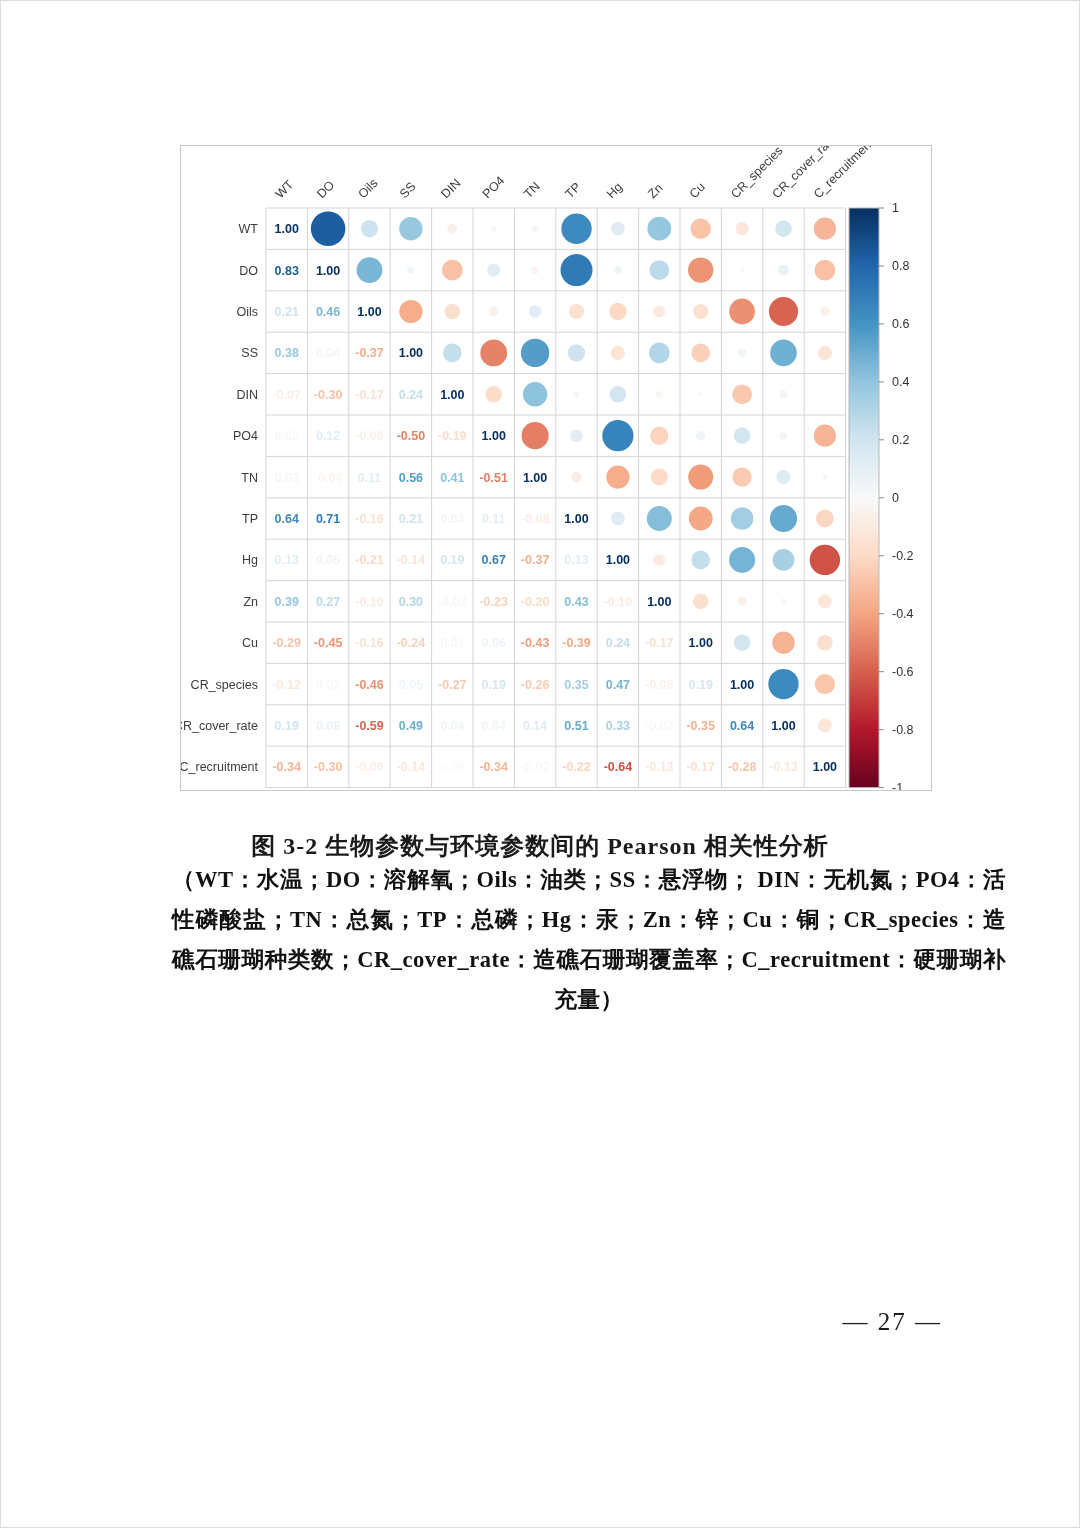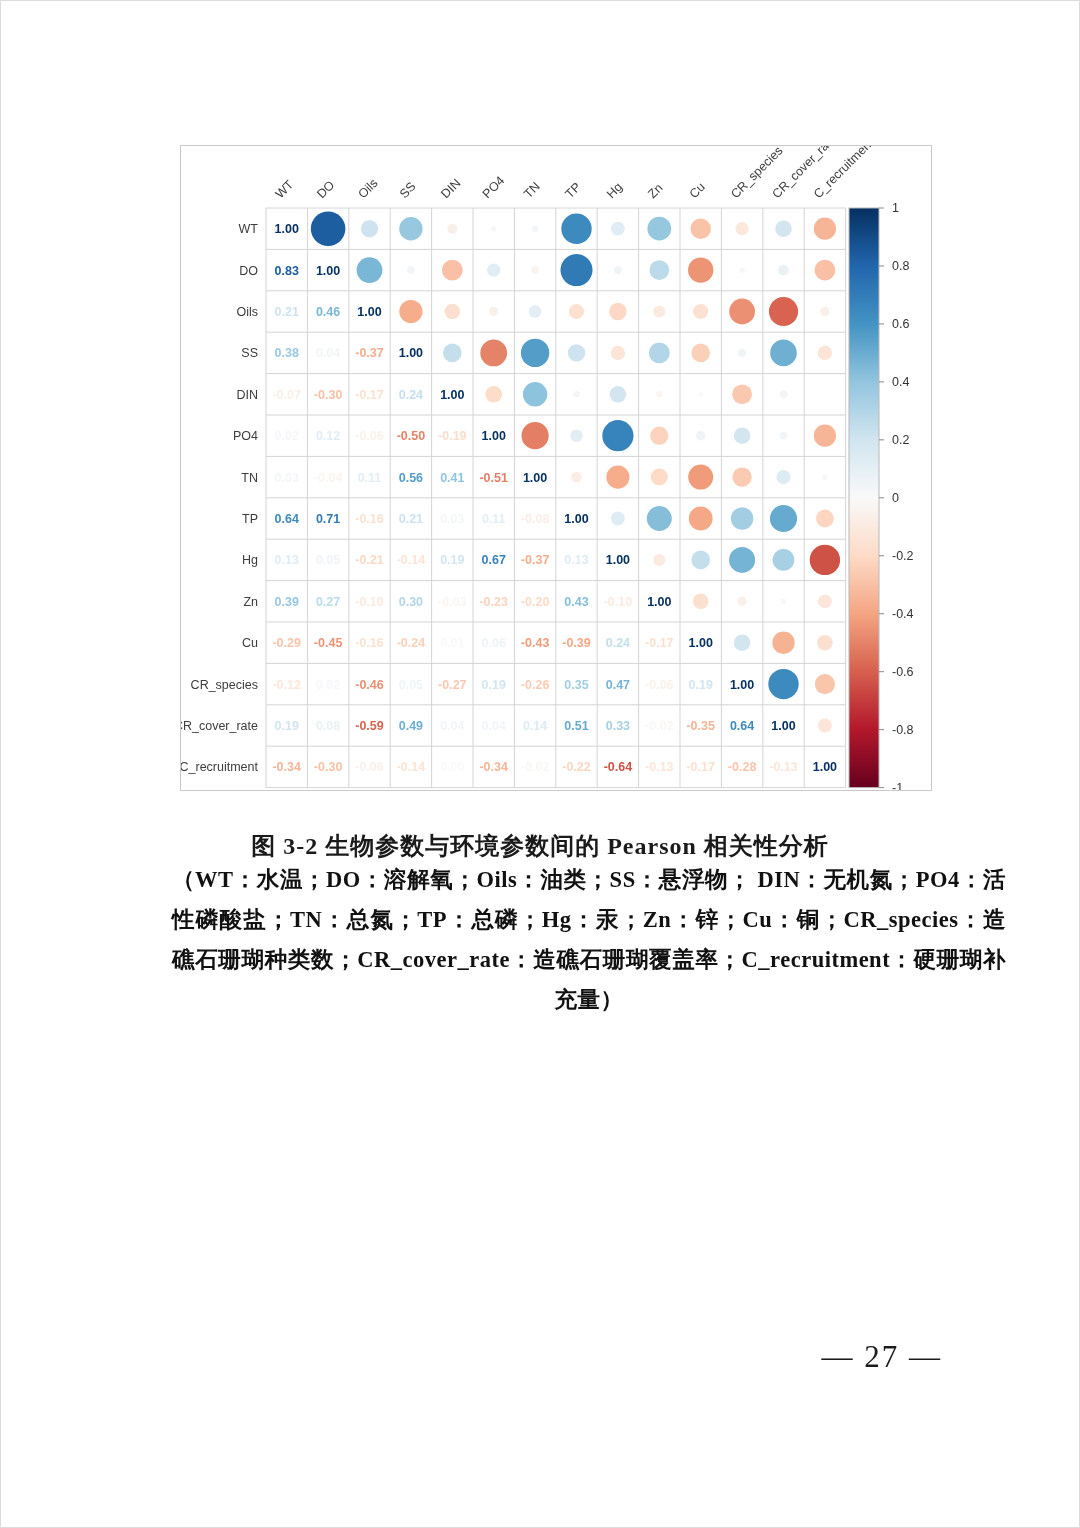--- a/index.html
+++ b/index.html
@@ -46,22 +46,22 @@
   .body-text p{
     margin:0;
     font-size:25.5px;color:#1c1c1c;
     line-height:56px;
     text-indent:2em;
     text-align:justify;
     letter-spacing:1.5px;
   }
   .page-number{
     position:absolute;
-    right:138px;top:1339px;
-    font-size:31px;color:#1c1c1c;
+    right:138px;top:1308px;
+    font-size:25px;color:#1c1c1c;
     letter-spacing:2px;
     margin-left:40px;
   }
 </style>
 </head>
 <body>
 
 <div class="page">
 
   <div class="figure-box">

